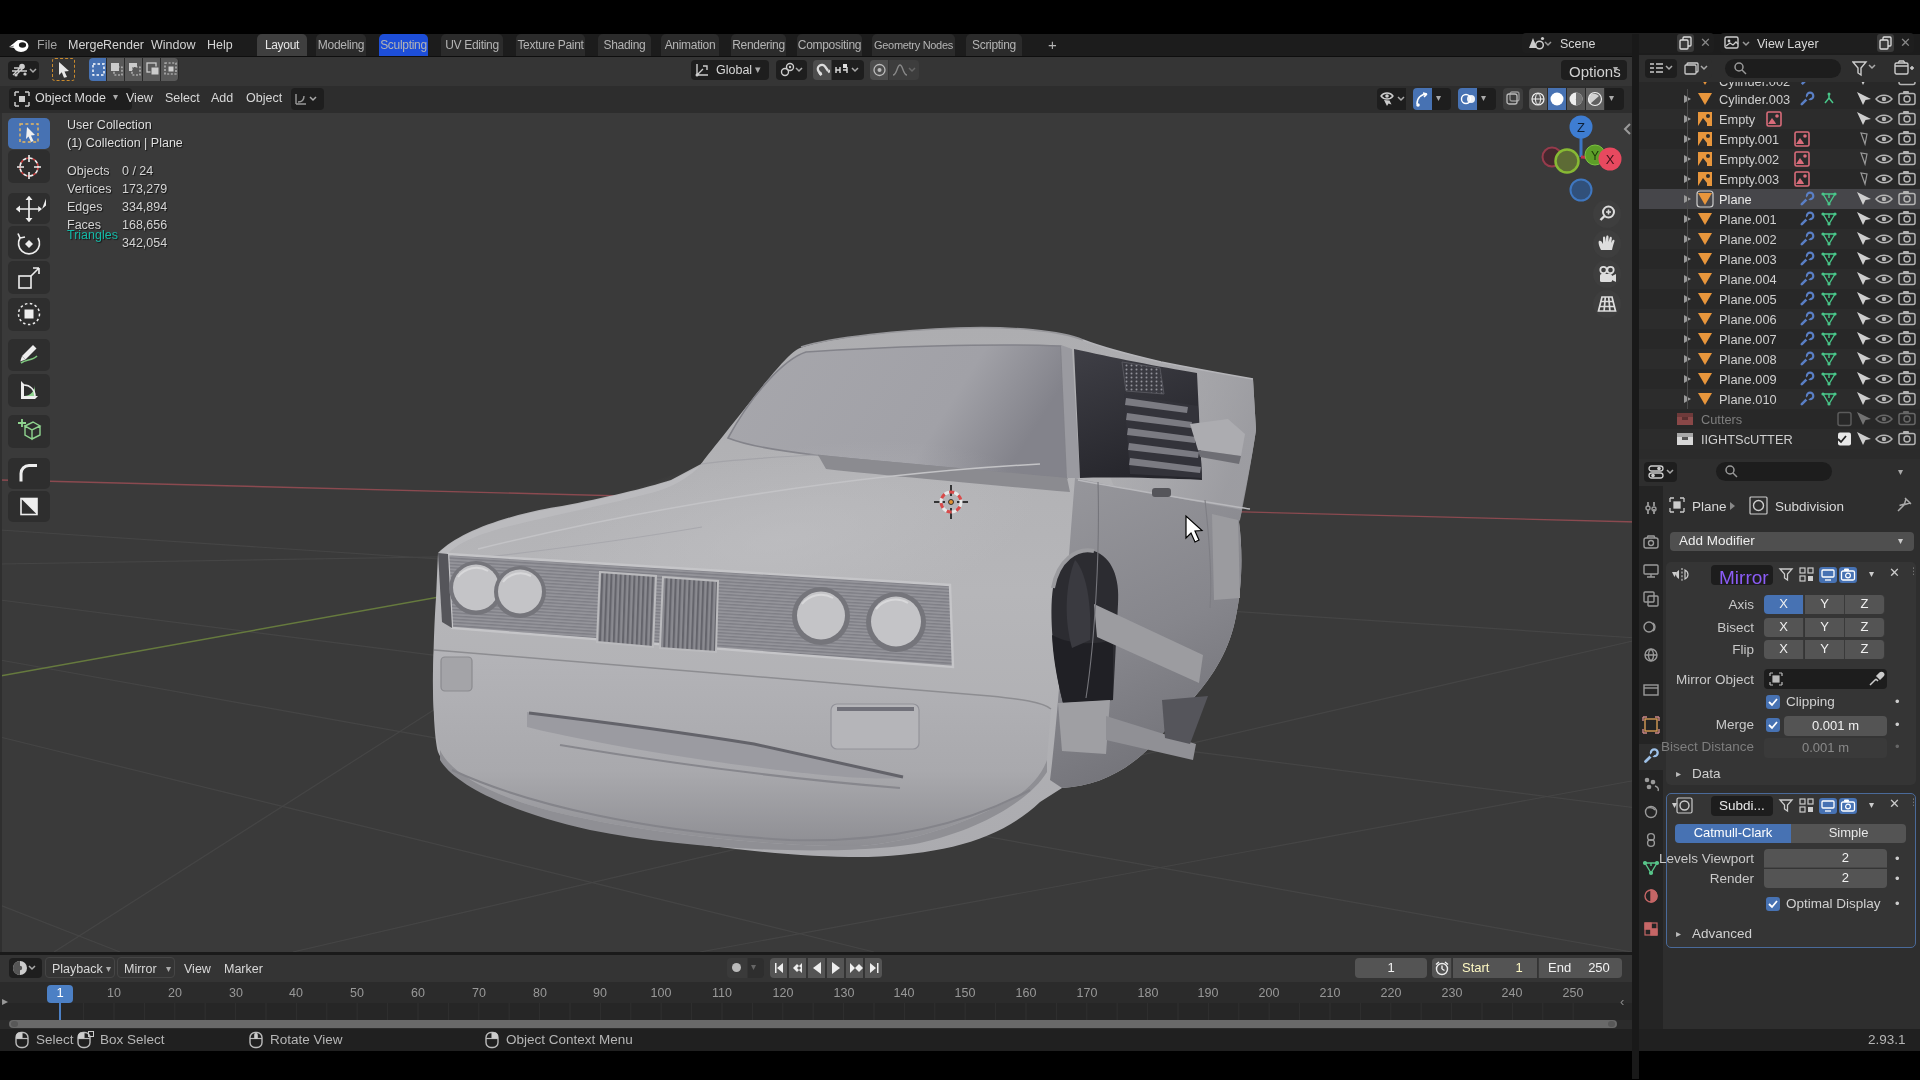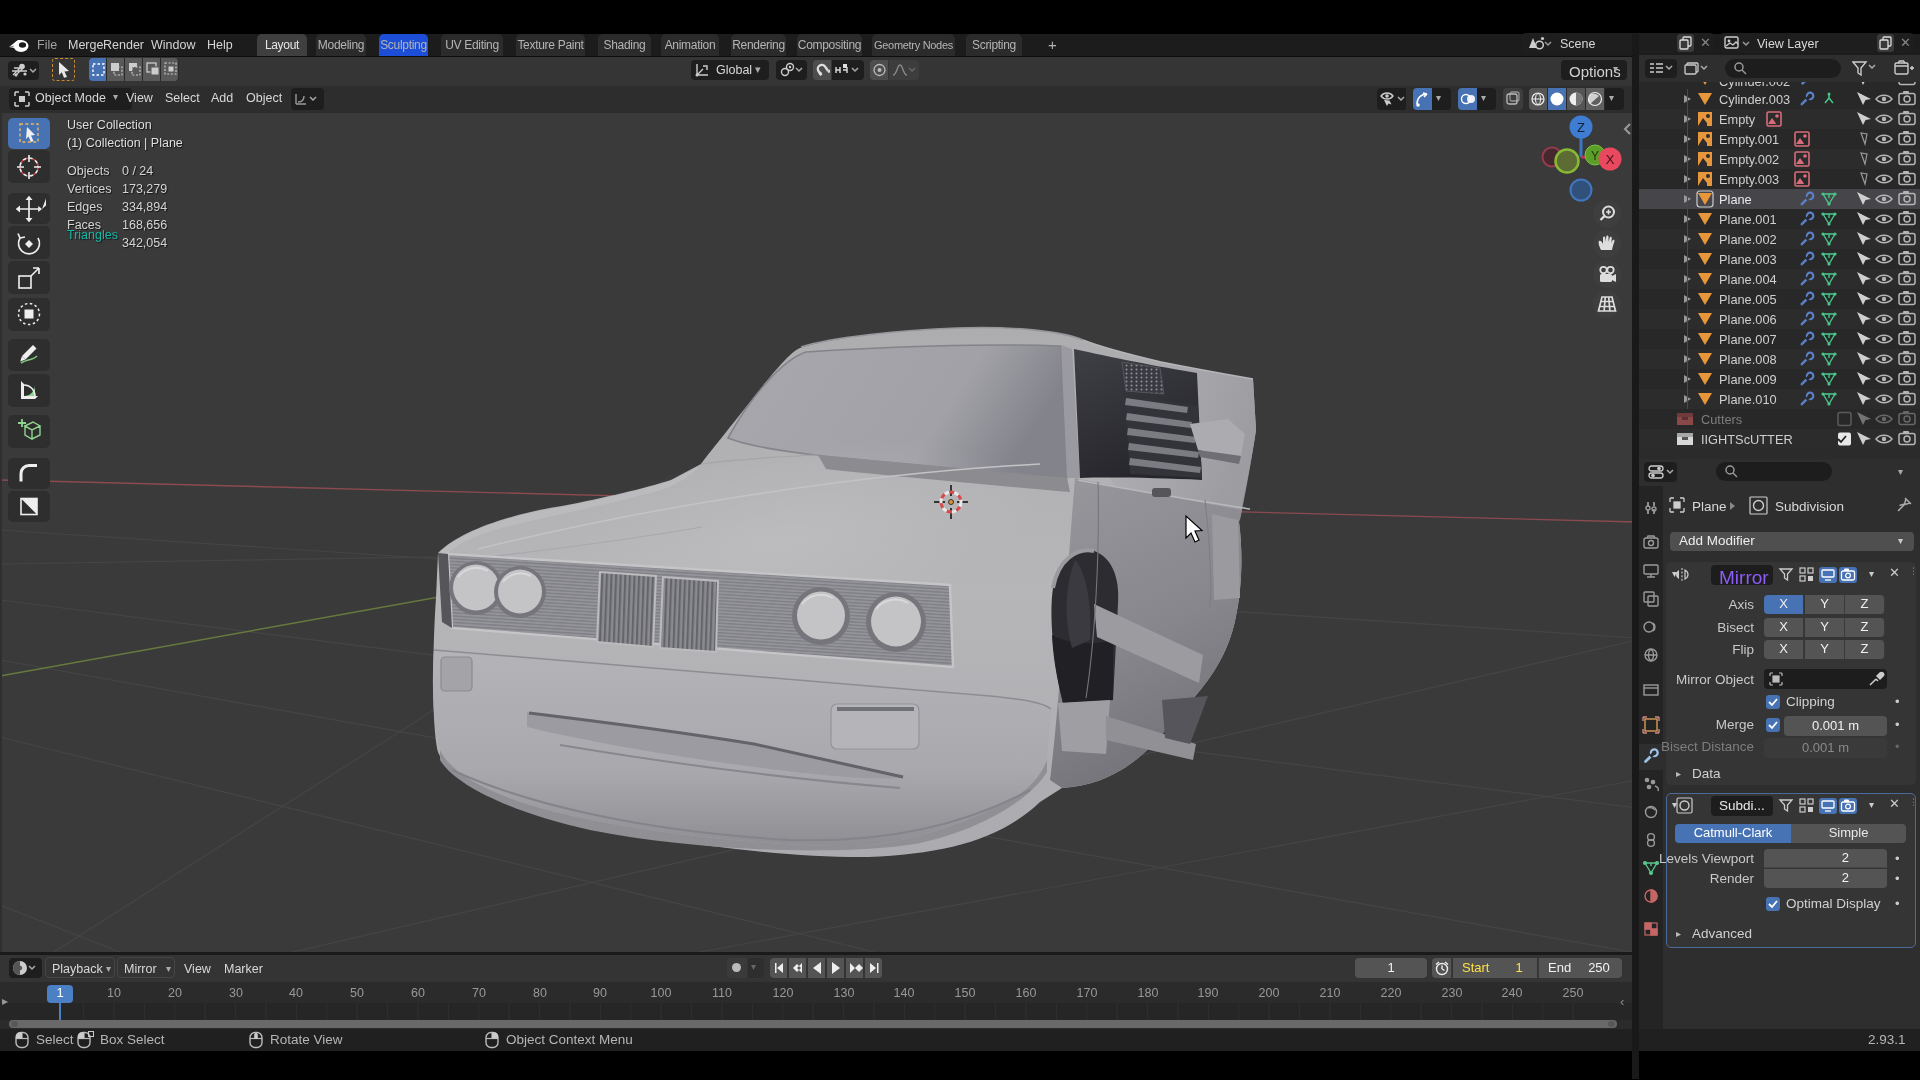--- a/index.html
+++ b/index.html
@@ -610,21 +610,21 @@
 </svg>
 <div class="abs" style="left:1355px;top:958px;width:72px;height:20px;background:#545454;border-radius:4px">
       <div style="text-align:center;font-size:13px;color:#f2f2f2;margin-top:2px">1</div>
     </div>
 <div class="abs" style="left:1432px;top:958px;width:20px;height:20px;background:#545454;border-radius:4px 0 0 4px;border-right:1px solid #3a3a3a"></div>
 <svg class="abs" style="left:1434px;top:960px" width="16" height="16" viewBox="0 0 16 16">
 <circle cx="8" cy="9" r="5.5" fill="none" stroke="#eee" stroke-width="1.4"></circle>
 <path d="M 8,9 V 5.5 M 8,9 l 2.5,1.5 M 5,2 l -3,2.5 M 11,2 l 3,2.5" stroke="#eee" stroke-width="1.4" fill="none"></path>
 </svg>
 <div class="abs" style="left:1453px;top:958px;width:84px;height:20px;background:#545454;border-radius:0">
-      <div style="font-size:13px;color:#fde047;margin:2px 0 0 9px">Start<span style="margin-left:26px">1</span></div>
+      <div style="font-size:13px;color:#fef9c3;margin:2px 0 0 9px">Start<span style="margin-left:26px">1</span></div>
     </div>
 <div class="abs" style="left:1538px;top:958px;width:84px;height:20px;background:#545454;border-radius:0 4px 4px 0;border-left:1px solid #3a3a3a">
       <div style="font-size:13px;color:#f2f2f2;margin:2px 0 0 9px">End<span style="margin-left:17px">250</span></div>
     </div>
 <svg class="abs" style="left:0;top:982px" width="1637" height="21">
       <text x="114" y="15" font-size="12.5" fill="#989898" text-anchor="middle" font-family="Liberation Sans">10</text>
       <text x="175" y="15" font-size="12.5" fill="#989898" text-anchor="middle" font-family="Liberation Sans">20</text>
       <text x="236" y="15" font-size="12.5" fill="#989898" text-anchor="middle" font-family="Liberation Sans">30</text>
       <text x="296" y="15" font-size="12.5" fill="#989898" text-anchor="middle" font-family="Liberation Sans">40</text>
       <text x="357" y="15" font-size="12.5" fill="#989898" text-anchor="middle" font-family="Liberation Sans">50</text>

